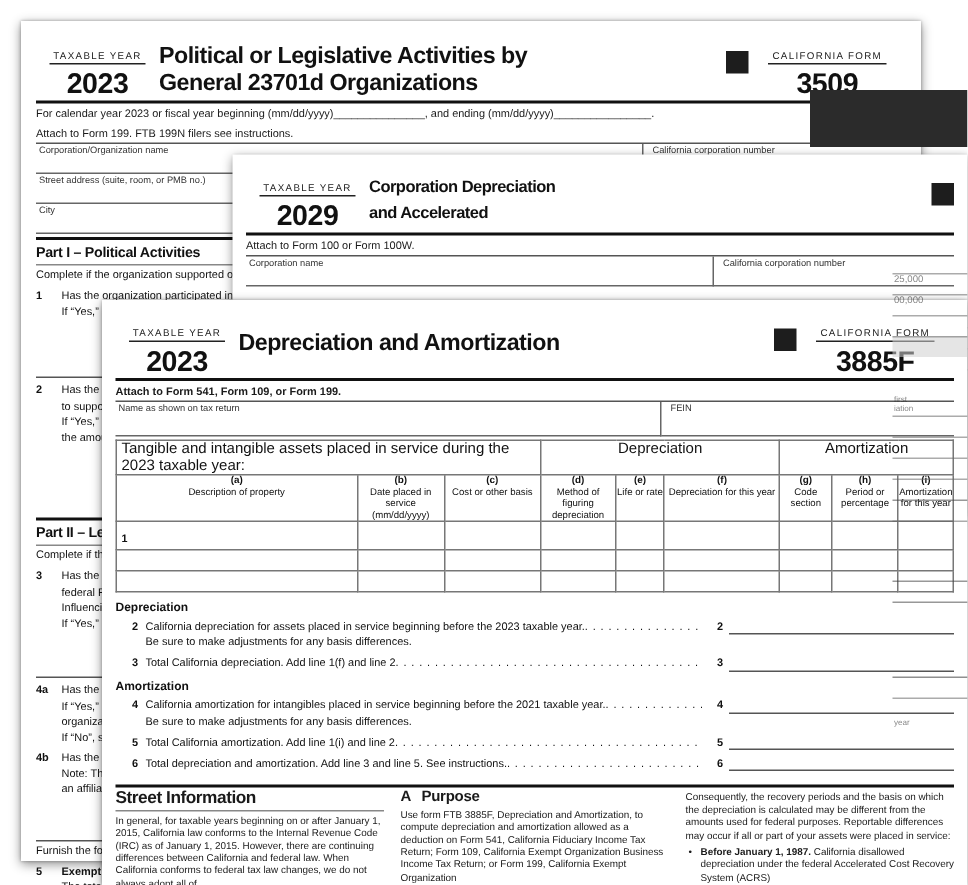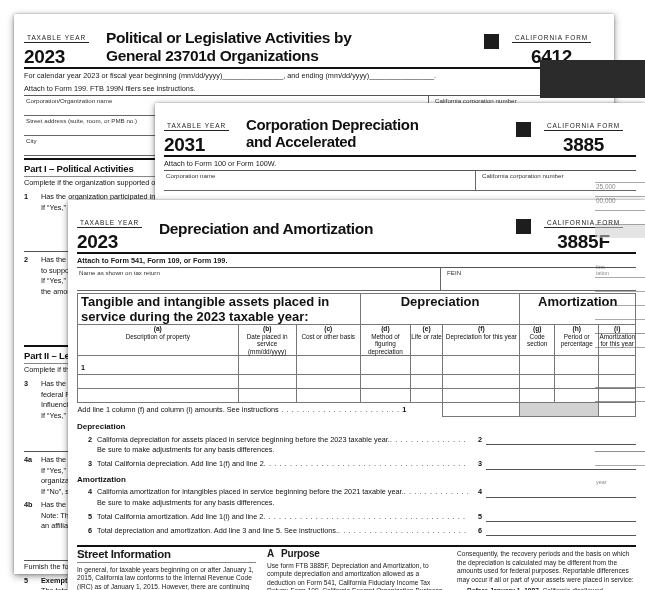--- a/index.html
+++ b/index.html
@@ -5,26 +5,26 @@
   html,body{margin:0;padding:0;}
   body{
     width:645px;height:590px;background:#ffffff;overflow:hidden;position:relative;
     font-family:"Liberation Sans",sans-serif;color:#111;
   }
   .page{position:absolute;background:#fff;box-sizing:border-box;}
   .shadow{box-shadow:0 2px 7px rgba(0,0,0,.45),0 0 2px rgba(0,0,0,.30);}
 
   
   .hdr{display:flex;align-items:flex-start;padding:0;}
-  .ty-box{width:82px;flex:0 0 82px;text-align:left;padding-top:4px;}
+  .ty-box{width:82px;flex:0 0 82px;text-align:center;padding-top:4px;}
   .ty-label{font-size:6.5px;letter-spacing:.9px;color:#222;border-bottom:1px solid #222;
             display:inline-block;padding:0 3px 1px 3px;}
   .ty-year{font-size:19px;font-weight:bold;line-height:21px;margin-top:2px;letter-spacing:-.3px;}
   .ttl{flex:1;font-size:15.5px;font-weight:bold;line-height:17.5px;padding-top:7px;letter-spacing:-.35px;}
-  .ttl.small{font-size:15px;line-height:16.5px;}
+  .ttl.small{font-size:11px;line-height:16.5px;}
   .blk-sq{width:15px;height:15px;background:#1d1d1d;margin-top:12px;flex:0 0 15px;}
   .cf-box{width:105px;flex:0 0 105px;text-align:center;padding-top:4px;}
   .cf-label{font-size:6.5px;letter-spacing:.9px;color:#222;border-bottom:1px solid #222;
             display:inline-block;padding:0 3px 1px 3px;}
   .cf-num{font-size:19px;font-weight:bold;line-height:21px;margin-top:2px;letter-spacing:-.3px;}
   .rule-thick{border-top:2.2px solid #111;}
   .rule-thin{border-top:.8px solid #555;}
   .rule-hair{border-top:.6px solid #888;}
 
   .smallline{font-size:7.3px;line-height:10px;color:#1a1a1a;padding:1.5px 0 1.5px 0;}
@@ -45,21 +45,21 @@
   
   #form3885{left:155px;top:103px;width:490px;height:240px;padding:7px 9px 0 9px;}
   #form3885 .darkband{position:absolute;right:0;top:-43px;width:105px;height:38px;background:#2b2b2b;}
 
   
   #form3885f{left:68px;top:200px;width:577px;height:390px;padding:7px 9px 0 9px;}
 
   
   table.dep{width:100%;border-collapse:collapse;margin-top:2px;}
   table.dep td,table.dep th{border:.7px solid #777;padding:0;vertical-align:top;}
-  .grp{font-size:13px;text-align:center;padding:2px 0;font-weight:bold;}
+  .grp{font-size:10px;text-align:center;padding:2px 0;font-weight:normal;}
   .grp.left{text-align:left;padding-left:3px;}
   .colh{font-size:6.4px;line-height:7.6px;text-align:center;padding:2px 1px;}
   .colh .lt{font-weight:bold;display:block;font-size:6.6px;}
   .rowh{height:14px;}
   .rowh .n{font-size:7.2px;font-weight:bold;padding-left:3px;}
   .shade{background:#d2d2d2;}
 
   .lnrow{display:flex;align-items:flex-end;font-size:7.3px;line-height:10.5px;padding-top:3.5px;}
   .lnnum{width:15px;flex:0 0 15px;font-weight:bold;text-align:right;padding-right:5px;}
   .lntxt{flex:1;white-space:nowrap;overflow:hidden;}
@@ -94,21 +94,21 @@
       <div class="ty-label">TAXABLE YEAR</div>
       <div class="ty-year">2023</div>
     </div>
     <div class="ttl">
       <div>Political or Legislative Activities by</div>
       <div>General 23701d Organizations</div>
     </div>
     <div class="blk-sq"></div>
     <div class="cf-box">
       <div class="cf-label">CALIFORNIA FORM</div>
-      <div class="cf-num">6412</div>
+      <div class="cf-num">3509</div>
     </div>
   </div>
 
   <div class="rule-thick"></div>
 
   <div class="smallline">For calendar year 2023 or fiscal year beginning (mm/dd/yyyy)_______________, and ending (mm/dd/yyyy)________________.</div>
   <div class="smallline">
     <b>Attach to Form 199</b><span>. FTB 199N filers see instructions.</span>
   </div>
   <div class="rule-thin"></div>
@@ -192,31 +192,27 @@
   </div>
   <div class="qind">The total amount of exempt purpose expenditures paid or incurred.</div>
 </div>
 
 <div class="page shadow" id="form3885">
   <div class="darkband"></div>
 
   <div class="hdr">
     <div class="ty-box">
       <div class="ty-label">TAXABLE YEAR</div>
-      <div class="ty-year">2031</div>
+      <div class="ty-year">2029</div>
     </div>
     <div class="ttl small">
       <div>Corporation Depreciation</div>
       <div>and Accelerated</div>
     </div>
     <div class="blk-sq"></div>
-    <div class="cf-box">
-      <div class="cf-label">CALIFORNIA FORM</div>
-      <div class="cf-num">3885</div>
-    </div>
   </div>
 
   <div class="rule-thick"></div>
   <div class="smallline">Attach to Form 100 or Form 100W.</div>
   <div class="rule-thin"></div>
 
   <div style="display:flex;">
     <div class="fieldrow" style="flex:1;border-right:.7px solid #666;">
       <span class="tiny">Corporation name</span>
     </div>
@@ -331,32 +327,20 @@
       <td></td>
           <td></td>
       <td></td>
           <td></td>
       <td></td>
           <td></td>
       <td></td>
           <td></td>
       <td></td>
     </tr>
-    <tr class="rowh">
-      <td colspan="5" style="border:none;border-top:.7px solid #777;">
-        <div style="display:flex;align-items:center;font-size:7.3px;padding-top:2px;">
-          <span>Add line 1 column (f) and column (i) amounts. See instructions</span>
-          <span class="dots">&nbsp;. . . . . . . . . . . . . . . . . . . . . . .&nbsp;</span>
-          <span style="font-weight:bold;">1</span>
-        </div>
-      </td>
-      <td></td>
-      <td colspan="2" class="shade"></td>
-      <td></td>
-    </tr>
   </tbody>
     </table>
 
   <div class="sec-h">Depreciation</div>
 
   <div class="lnrow">
     <div class="lnnum">2</div>
     <div class="lntxt">
       <span>California depreciation for assets placed in service beginning before the 2023 taxable year.</span><span class="dots">. . . . . . . . . . . . . . . . . . . . . . . .</span>
     </div>

